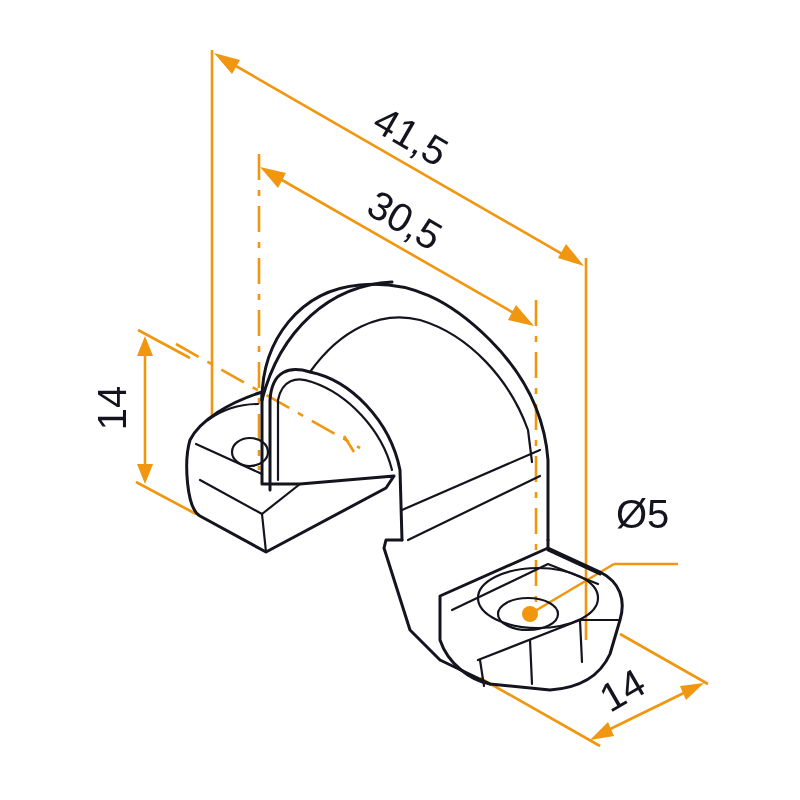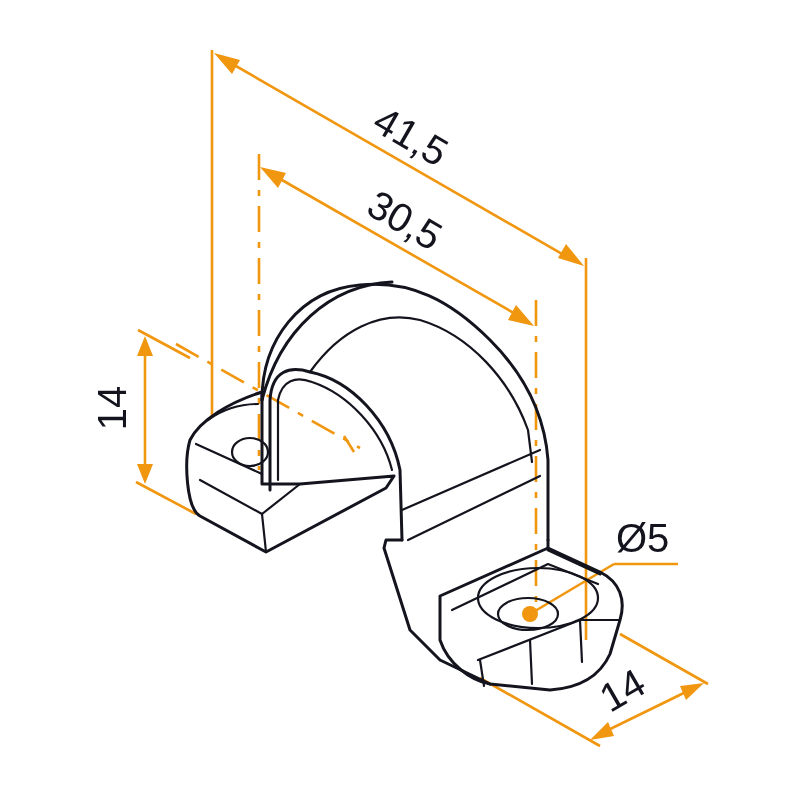--- a/index.html
+++ b/index.html
@@ -87,15 +87,15 @@
       <path class="part-thin" d="M530,640 L532,684"></path>
       <ellipse class="part-thin" cx="538" cy="598" rx="60" ry="30"></ellipse>
       <ellipse class="part-thin" cx="528" cy="614" rx="30" ry="16"></ellipse>
       <path class="part-thin" d="M452,610 L548,564 L598,584"></path>
     </g>
   </svg>
 
   <div class="label" style="left:372px; top:116px; transform: rotate(30deg);">41,5</div>
   <div class="label" style="left:366px; top:200px; transform: rotate(30deg);">30,5</div>
   <div class="label" style="left:90px; top:388px; transform: rotate(-90deg);">14</div>
-  <div class="label" style="left:616px; top:518px;">Ø5</div>
+  <div class="label" style="left:616px; top:494px;">Ø5</div>
   <div class="label" style="left:600px; top:670px; transform: rotate(-30deg);">14</div>
 </div>
 
 </body></html>

